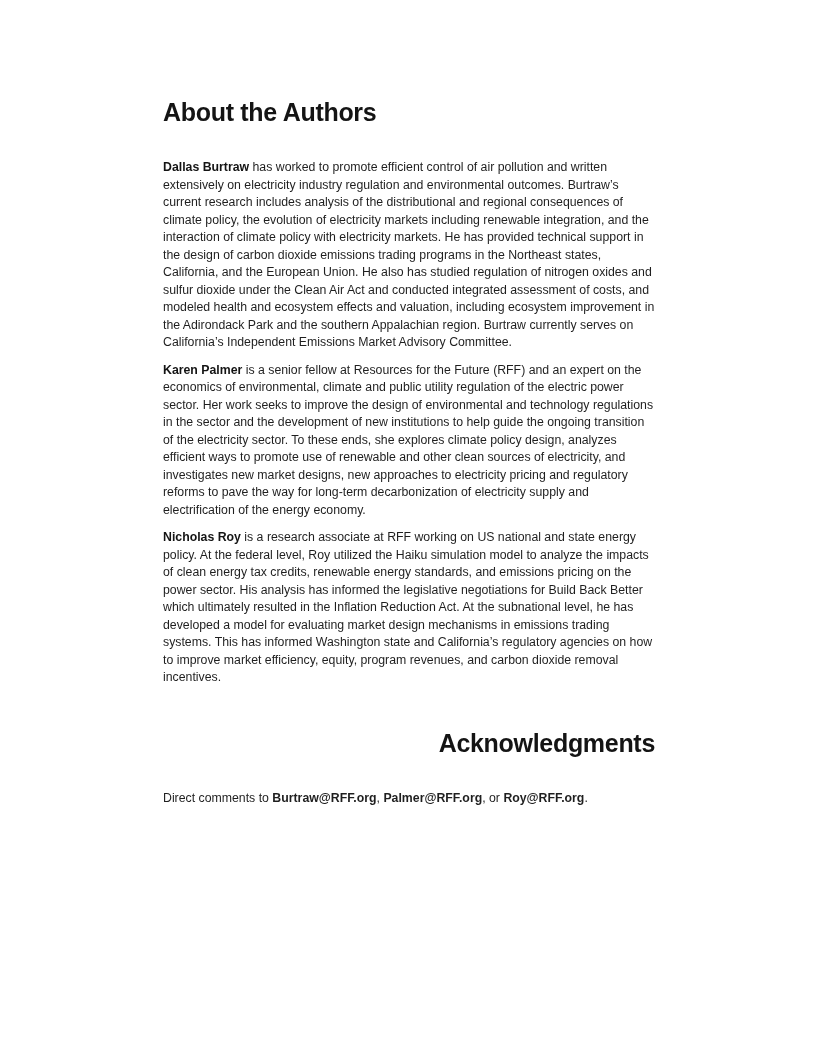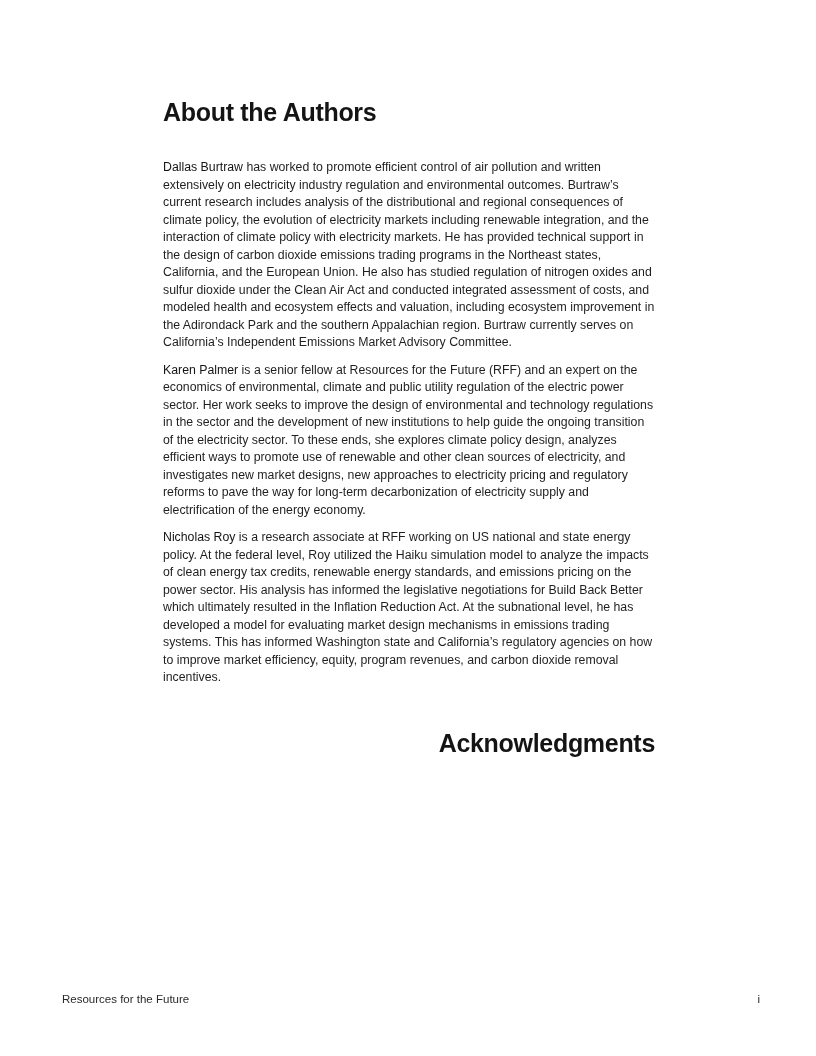--- a/index.html
+++ b/index.html
@@ -41,21 +41,21 @@
     margin-top: 42px;
     text-align: right;
   }
   p.bio, p.body-text {
     font-size: 12.3px;
     line-height: 17.5px;
     margin: 0 0 10px 0;
     color: #1f1f1f;
   }
   p.bio strong, p.body-text b {
-    font-weight: 400;
+    font-weight: 700;
     color: #141414;
   }
   p.contact-line {
     font-size: 12.3px;
     line-height: 17.5px;
     margin: 14px 0 0 0;
     color: #1f1f1f;
   }
   .footer {
     position: absolute;
@@ -81,21 +81,18 @@
 
     <section id="author-bios">
         <p class="bio"><strong>Dallas Burtraw</strong> has worked to promote efficient control of air pollution and written extensively on electricity industry regulation and environmental outcomes. Burtraw’s current research includes analysis of the distributional and regional consequences of climate policy, the evolution of electricity markets including renewable integration, and the interaction of climate policy with electricity markets. He has provided technical support in the design of carbon dioxide emissions trading programs in the Northeast states, California, and the European Union. He also has studied regulation of nitrogen oxides and sulfur dioxide under the Clean Air Act and conducted integrated assessment of costs, and modeled health and ecosystem effects and valuation, including ecosystem improvement in the Adirondack Park and the southern Appalachian region. Burtraw currently serves on California’s Independent Emissions Market Advisory Committee.</p>
         <p class="bio"><strong>Karen Palmer</strong> is a senior fellow at Resources for the Future (RFF) and an expert on the economics of environmental, climate and public utility regulation of the electric power sector. Her work seeks to improve the design of environmental and technology regulations in the sector and the development of new institutions to help guide the ongoing transition of the electricity sector. To these ends, she explores climate policy design, analyzes efficient ways to promote use of renewable and other clean sources of electricity, and investigates new market designs, new approaches to electricity pricing and regulatory reforms to pave the way for long-term decarbonization of electricity supply and electrification of the energy economy.</p>
         <p class="bio"><strong>Nicholas Roy</strong> is a research associate at RFF working on US national and state energy policy. At the federal level, Roy utilized the Haiku simulation model to analyze the impacts of clean energy tax credits, renewable energy standards, and emissions pricing on the power sector. His analysis has informed the legislative negotiations for Build Back Better which ultimately resulted in the Inflation Reduction Act. At the subnational level, he has developed a model for evaluating market design mechanisms in emissions trading systems. This has informed Washington state and California’s regulatory agencies on how to improve market efficiency, equity, program revenues, and carbon dioxide removal incentives.</p>
       </section>
 
     <h1 class="section-heading ack-heading">Acknowledgments</h1>
 
 
+    <p class="contact-line" id="contact-line">Direct comments to <b>Burtraw@RFF.org</b>, <b>Palmer@RFF.org</b>, or <b>Roy@RFF.org</b>.</p>
 
   </div>
 
-  <div class="footer">
-    <span>Resources for the Future</span>
-    <span>i</span>
-  </div>
 
 </div>
 
 </body></html>

